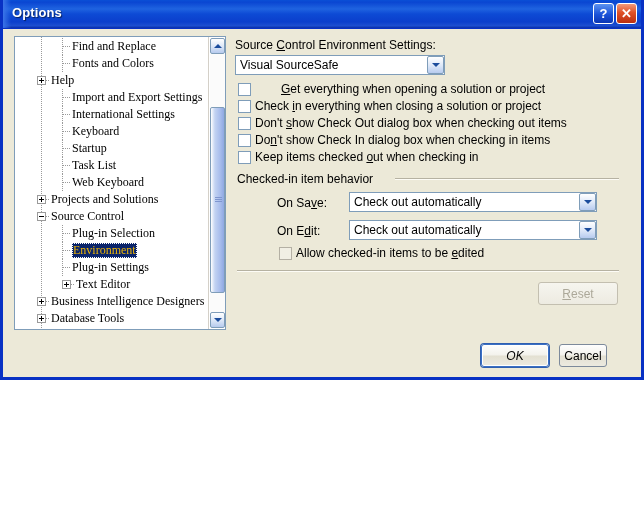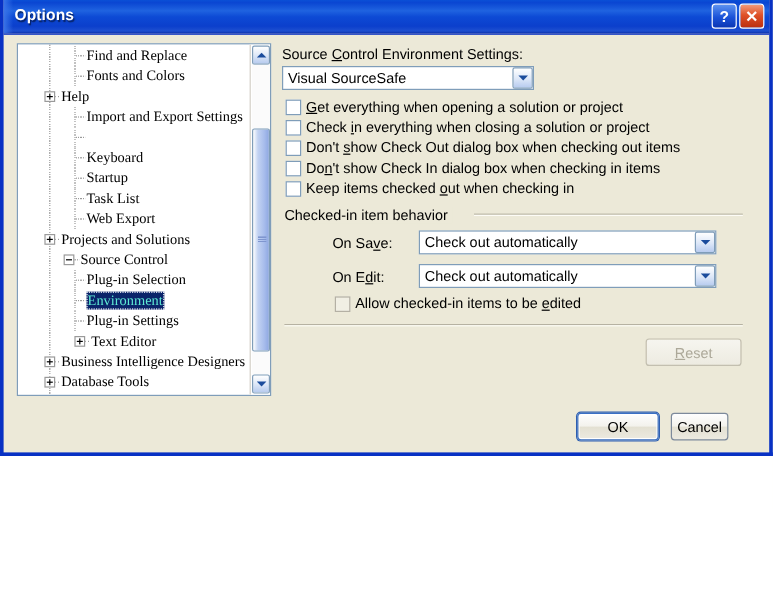--- a/index.html
+++ b/index.html
@@ -130,21 +130,21 @@
     left: 3px; top: 1px;
     width: 1px; height: 5px;
     background: #000;
   }
   .tlabel {
     position: absolute;
     top: 1px;
   }
   .tlabel.sel {
     background: #0a246a;
-    color: #5eead4;
+    color: #eab308;
     outline: 1px dotted #ffffff;
     outline-offset: -1px;
     padding: 0 1px;
   }
   
   .vline {
     position: absolute;
     width: 1px;
     background-image: repeating-linear-gradient(to bottom, #9a9a9a 0 1px, transparent 1px 2px);
   }
@@ -326,20 +326,21 @@
     font-size: 12px;
     color: #000;
     display: flex;
     align-items: center;
     justify-content: center;
     cursor: default;
   }
   .btn.default {
     border: 1px solid #3a6fc4;
     box-shadow: inset 0 0 0 1px #ffffff, 0 0 0 1px #2f5fb0;
+    font-style: italic;
   }
   .btn.disabled {
     color: #aca899;
     border-color: #c3bfb0;
     background: linear-gradient(to bottom, #f6f5ef, #edebe1);
   }
 </style>
 </head>
 <body>
 
@@ -372,47 +373,48 @@
           <div class="tlabel" style="left: 36px;">Help</div>
         </div>
         <div class="tree-row" style="position: absolute; left: 0px; top: 52px; width: 194px;">
           <div class="hline" style="left: 48px; top: 8px; width: 8px;"></div>
           <div class="vline" style="left: 47px; top: 0px; height: 17px;"></div>
           <div class="tlabel" style="left: 57px;">Import and Export Settings</div>
         </div>
         <div class="tree-row" style="position: absolute; left: 0px; top: 69px; width: 194px;">
           <div class="hline" style="left: 48px; top: 8px; width: 8px;"></div>
           <div class="vline" style="left: 47px; top: 0px; height: 17px;"></div>
+          <div class="tlabel" style="left: 57px;">International Settings</div>
         </div>
         <div class="tree-row" style="position: absolute; left: 0px; top: 86px; width: 222px;">
           <div class="hline" style="left: 48px; top: 8px; width: 8px;"></div>
           <div class="vline" style="left: 47px; top: 0px; height: 17px;"></div>
           <div class="tlabel" style="left: 57px;">Keyboard</div>
         </div>
         <div class="tree-row" style="position: absolute; left: 0px; top: 103px; width: 194px;">
           <div class="hline" style="left: 48px; top: 8px; width: 8px;"></div>
           <div class="vline" style="left: 47px; top: 0px; height: 17px;"></div>
           <div class="tlabel" style="left: 57px;">Startup</div>
         </div>
         <div class="tree-row" style="position: absolute; left: 0px; top: 120px; width: 194px;">
           <div class="hline" style="left: 48px; top: 8px; width: 8px;"></div>
           <div class="vline" style="left: 47px; top: 0px; height: 17px;"></div>
           <div class="tlabel" style="left: 57px;">Task List</div>
         </div>
         <div class="tree-row" style="position: absolute; left: 0px; top: 137px; width: 194px;">
           <div class="hline" style="left: 48px; top: 8px; width: 8px;"></div>
           <div class="vline" style="left: 47px; top: 0px; height: 17px;"></div>
-          <div class="tlabel" style="left: 57px;">Web Export</div>
+          <div class="tlabel" style="left: 57px;">Web Keyboard</div>
         </div>
         <div class="tree-row" style="position: absolute; left: 0px; top: 154px; width: 194px;">
           <div class="hline" style="left: 27px; top: 8px; width: 8px;"></div>
           <div class="tw plus" style="left: 22px; top: 4px;"></div>
           <div class="tlabel" style="left: 36px;">Projects and Solutions</div>
         </div>
-        <div class="tree-row" style="position: absolute; left: 16px; top: 171px; width: 218px;">
+        <div class="tree-row" style="position: absolute; left: 0px; top: 171px; width: 218px;">
           <div class="hline" style="left: 27px; top: 8px; width: 8px;"></div>
           <div class="tw" style="left: 22px; top: 4px;"></div>
           <div class="tlabel" style="left: 36px;">Source Control</div>
         </div>
         <div class="tree-row" style="position: absolute; left: 0px; top: 188px; width: 191px; padding-left: 12px;">
           <div class="hline" style="left: 48px; top: 8px; width: 8px;"></div>
           <div class="vline" style="left: 47px; top: 0px; height: 17px;"></div>
           <div class="tlabel" style="left: 57px;">Plug-in Selection</div>
         </div>
         <div class="tree-row" style="position: absolute; left: 0px; top: 205px; width: 194px;">
@@ -463,21 +465,21 @@
       Source <u>C</u>ontrol Environment Settings:
     </div>
 
     <div class="combo" style="left:0px; top:19px; width:210px;">
       <div class="cval">Visual SourceSafe</div>
       <div class="carrow">
         <span class="chev down"></span>
       </div>
     </div>
 
-    <div class="cbrow" style="left:3px; top:46px;">
+    <div class="cbrow" style="left:3px; top:46px;gap:26px;">
       <span class="cbox"></span>
       <span><u>G</u>et everything when opening a solution or project</span>
     </div>
     <div class="cbrow" style="left:3px; top:63px;">
       <span class="cbox"></span>
       <span>Check <u>i</u>n everything when closing a solution or project</span>
     </div>
     <div class="cbrow" style="left:3px; top:80px;">
       <span class="cbox"></span>
       <span>Don't <u>s</u>how Check Out dialog box when checking out items</span>

